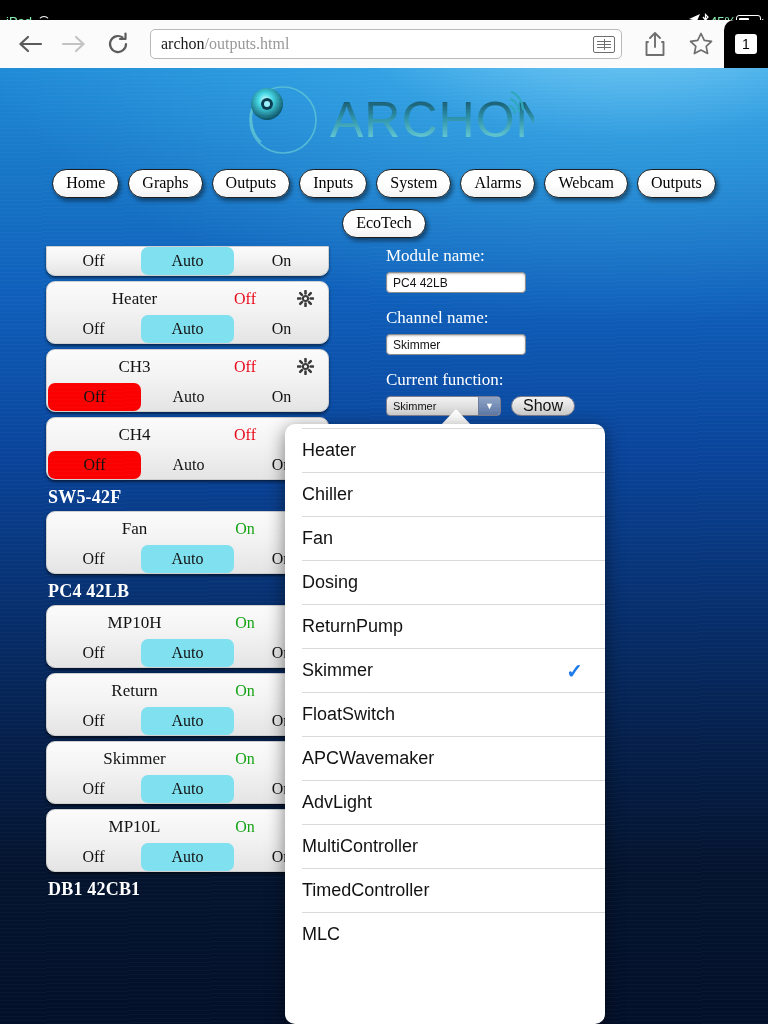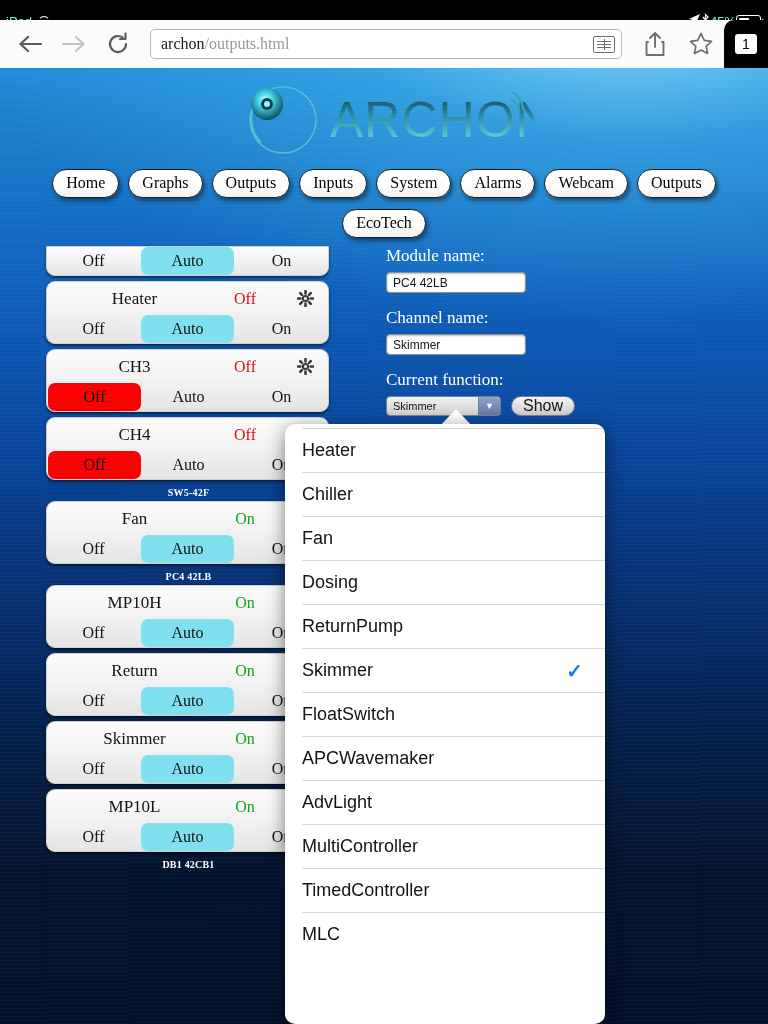--- a/index.html
+++ b/index.html
@@ -100,22 +100,22 @@
   .cstate.off { color: #e8091a; }
   .gear { width: 34px; display: flex; align-items: center; justify-content: center; }
   .crow-btns { display: flex; height: 28px; }
   .seg {
     flex: 1; display: flex; align-items: center; justify-content: center;
     font-family: "Liberation Serif", serif; font-size: 16px; color: #111;
   }
   .seg.sel-auto { background: #7fe0ef; border-radius: 7px; margin: 0 1px; }
   .seg.sel-off  { background: #fb0000; border-radius: 7px; margin: 0 1px; }
   .grp-head {
-    font-family: "Liberation Serif", serif; font-weight: bold; font-size: 10px;
-    color: #ffffff; padding: 2px 0 3px 2px; letter-spacing: .2px; text-align: center;
+    font-family: "Liberation Serif", serif; font-weight: bold; font-size: 18px;
+    color: #ffffff; padding: 2px 0 3px 2px; letter-spacing: .2px;
   }
 
   
   .form { position: absolute; left: 386px; top: 178px; width: 300px; }
   .flabel { font-family: "Liberation Serif", serif; font-size: 17px; color: #fff; margin-bottom: 6px; }
   .ftext {
     width: 140px; height: 21px; background: #fff; border: 1px solid #8d8d8d; border-radius: 4px;
     font-family: "Liberation Sans", sans-serif; font-size: 12px; color: #111;
     padding: 0 6px; display: flex; align-items: center; margin-bottom: 15px;
     box-shadow: inset 0 1px 2px rgba(0,0,0,.25);

